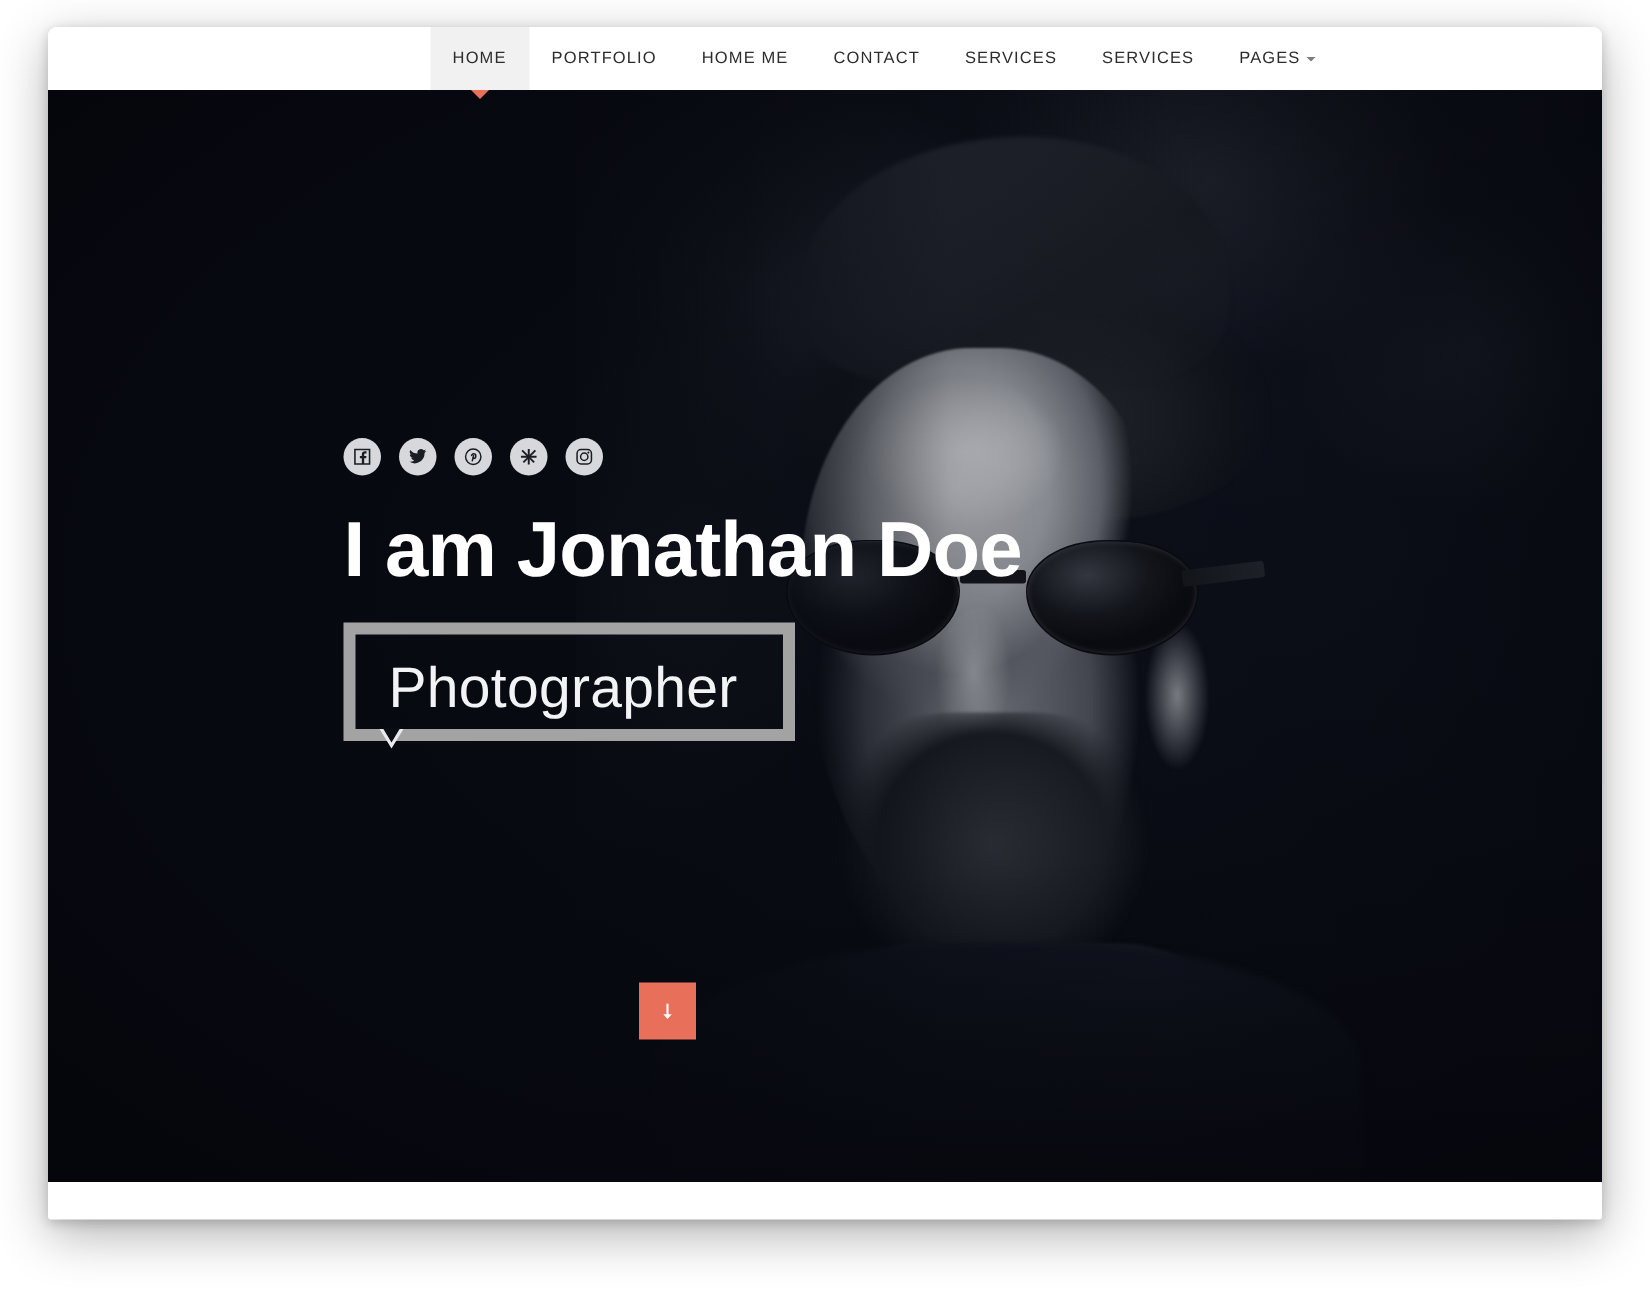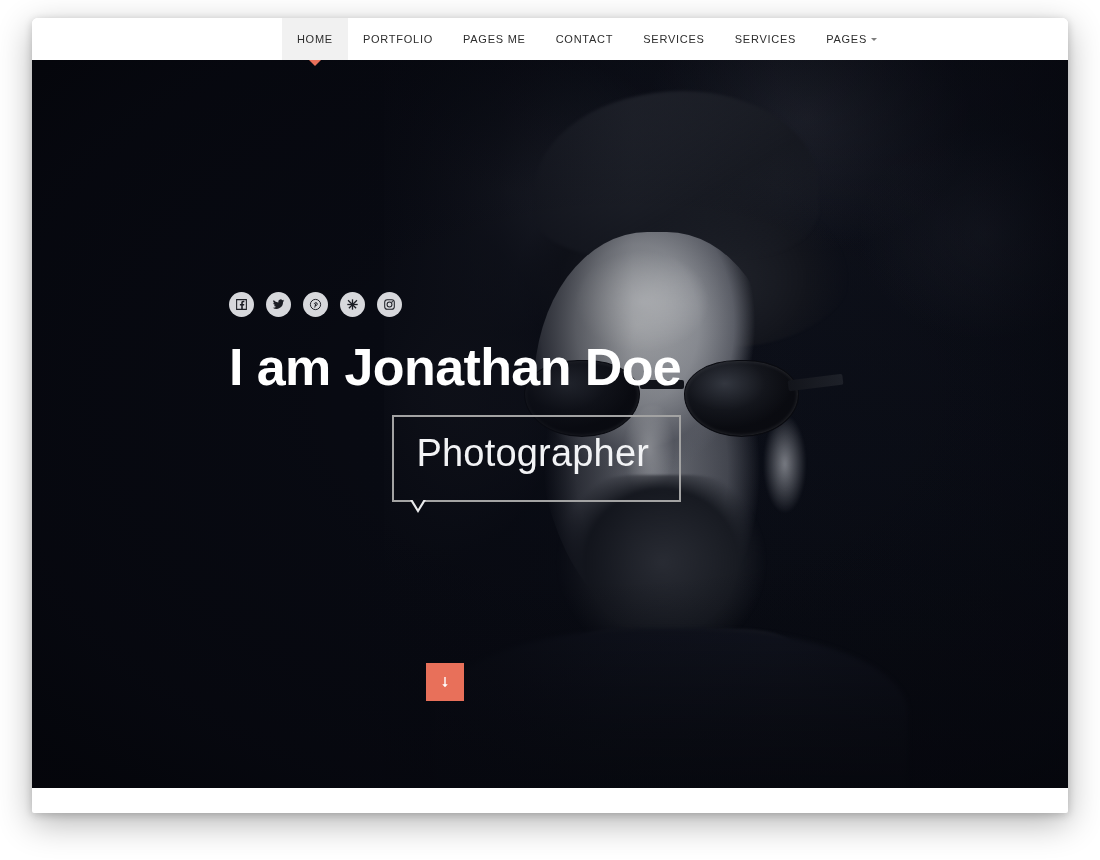--- a/index.html
+++ b/index.html
@@ -247,21 +247,20 @@
   }
   #hero-vignette{
     position:absolute; inset:0;
     background:radial-gradient(ellipse 78% 72% at 58% 46%, rgba(0,0,0,0) 35%, rgba(5,6,12,.55) 82%, rgba(4,5,10,.85) 100%);
   }
 
   
   #hero-content{
     position:absolute; left:197px; top:232px;
     z-index:5;
-    text-align:right;
   }
   #social-links{
     display:flex; gap:12px;
     margin-bottom:24px;
   }
   .social-link{
     width:25px; height:25px;
     border-radius:50%;
     background:#d7d8dc;
     display:flex; align-items:center; justify-content:center;
@@ -273,22 +272,22 @@
     font-size:52px;
     font-weight:bold;
     color:#ffffff;
     letter-spacing:-.6px;
     line-height:1;
     margin-bottom:22px;
   }
   #hero-role-box{
     position:relative;
     display:inline-block;
-    border:2px solid #a3a3a3;
-    padding:17px 30px 28px 22px;
+    border:8px solid #a3a3a3;
+    padding:17px 30px 8px 22px;
   }
   #hero-role-text{
     font-size:38px;
     color:#f2f3f5;
     letter-spacing:.2px;
     line-height:1;
   }
   #hero-role-box::after{
     content:"";
     position:absolute;
@@ -324,21 +323,21 @@
 
 <div id="browser-window">
 
 
   <div id="page">
 
     <header id="site-header">
       <nav id="main-nav">
         <div class="nav-item active">HOME</div>
         <div class="nav-item">PORTFOLIO</div>
-        <div class="nav-item">PAGES ME</div>
+        <div class="nav-item">HOME ME</div>
         <div class="nav-item">CONTACT</div>
         <div class="nav-item">SERVICES</div>
         <div class="nav-item">SERVICES</div>
         <div class="nav-item">
           <span>PAGES</span>
           <span class="nav-caret"></span>
         </div>
       </nav>
     </header>
 

